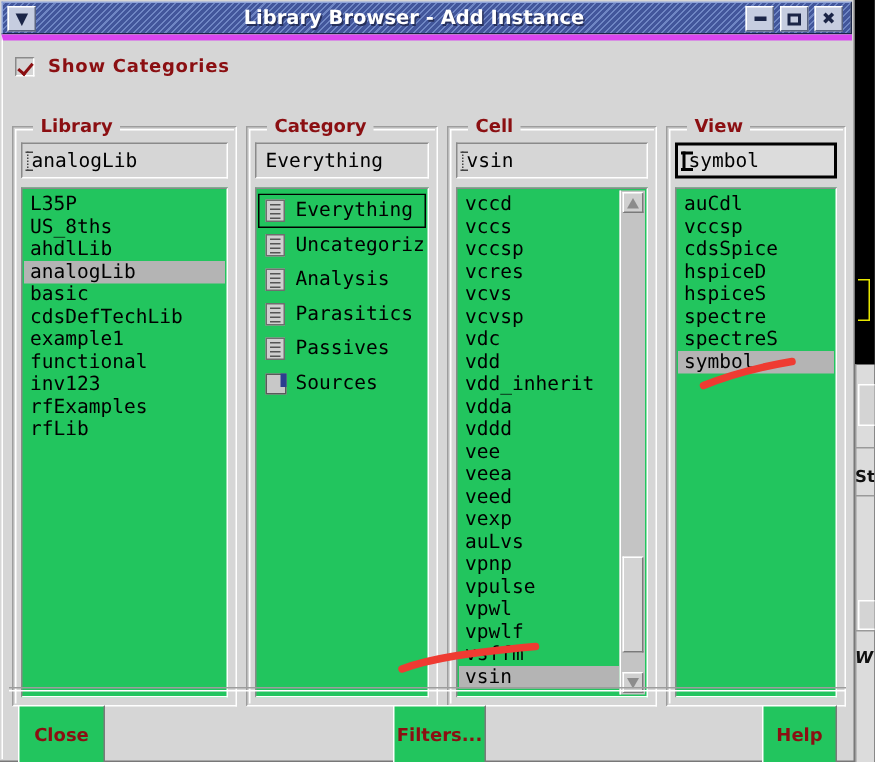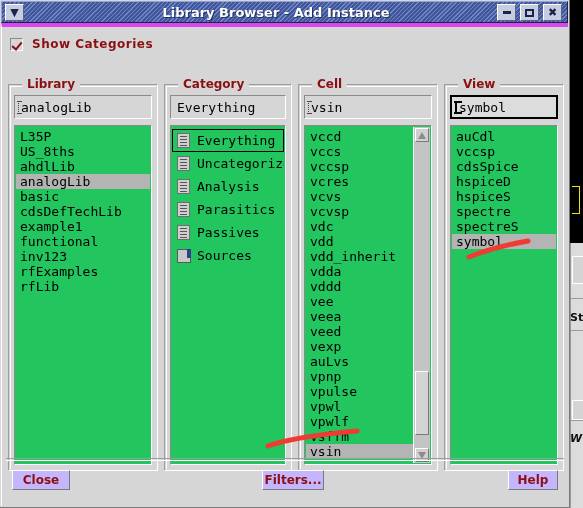--- a/index.html
+++ b/index.html
@@ -218,22 +218,22 @@
   
   .btnbar {
     position: absolute; left: 4px; right: 4px; bottom: 4px; height: 44px;
     border-top: 1px solid #9d9d9d;
     box-sizing: border-box;
   }
   .btnbar::before {
     content: ""; position: absolute; left: 0; right: 0; top: 1px; height: 1px; background: #ffffff;
   }
   .dbtn {
-    position: absolute; top: 11px; height: 20px;
-    background: #c4b5fd; box-sizing: border-box;
+    position: absolute; top: 11px; height: 39px;
+    background: #22c55e; box-sizing: border-box;
     border-top: 1px solid #ffffff; border-left: 1px solid #ffffff;
     border-bottom: 1px solid #7a7a7a; border-right: 1px solid #7a7a7a;
     color: #8b0f12; font-weight: bold; font-size: 12px;
     font-family: "DejaVu Sans", sans-serif;
     display: flex; align-items: center; justify-content: center;
   }
 
   
   .annot { position: absolute; pointer-events: none; }
 </style>

